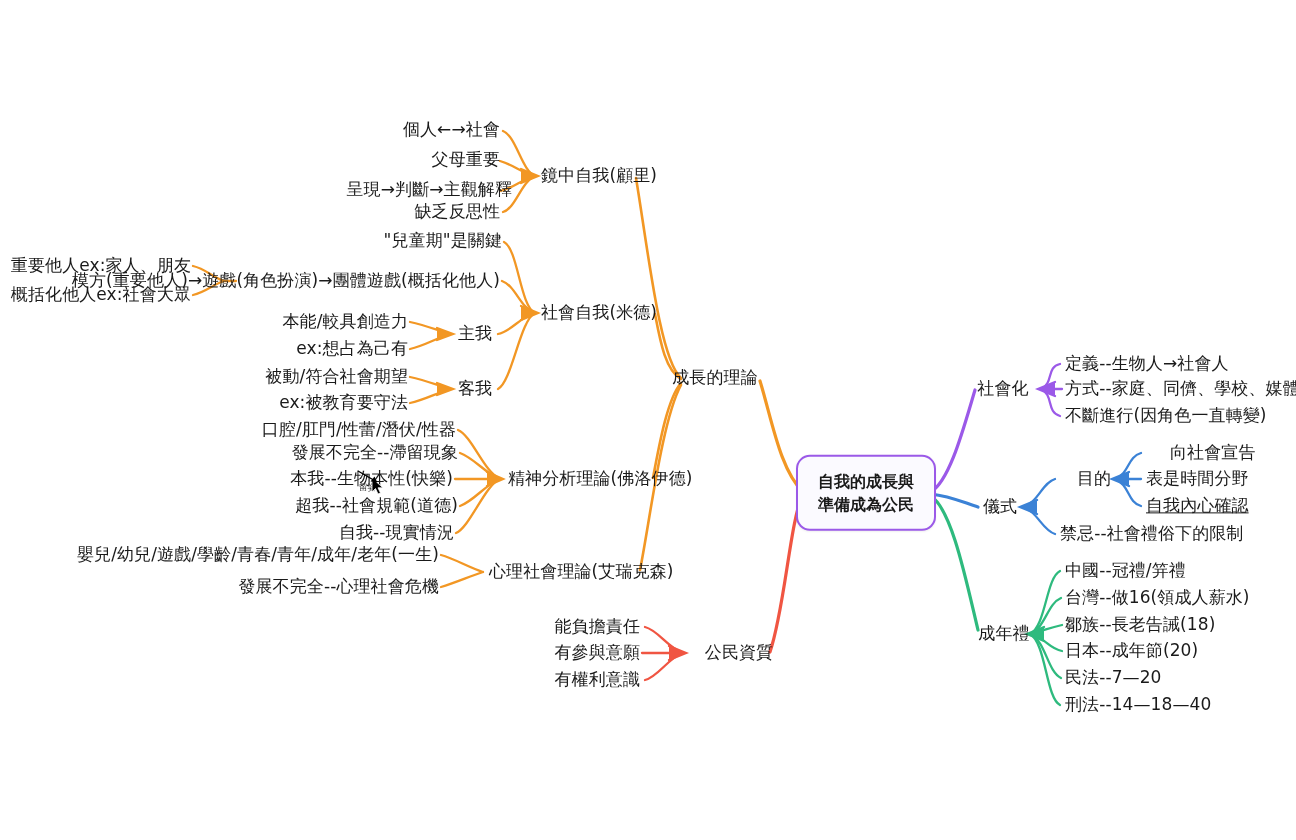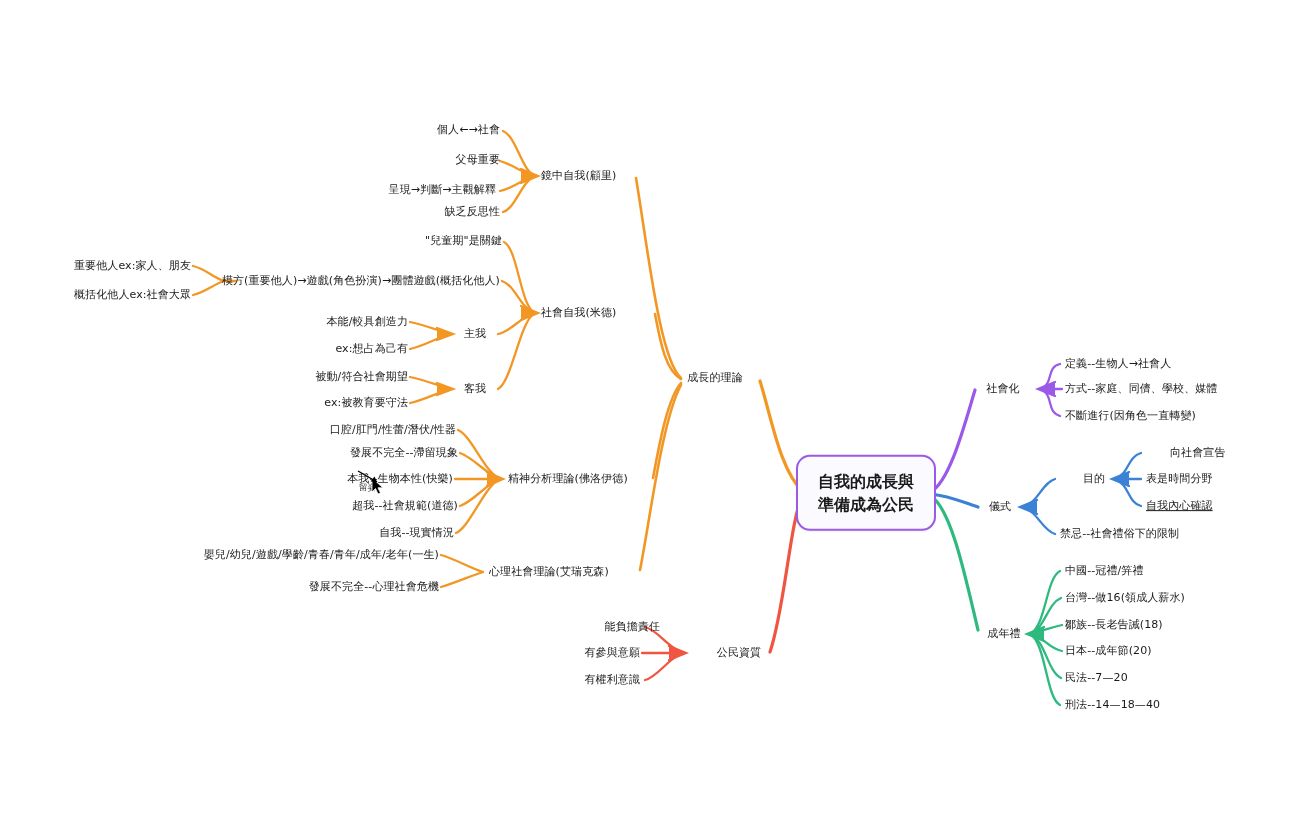--- a/index.html
+++ b/index.html
@@ -19,21 +19,21 @@
   }
   svg.links {
     position: absolute;
     left: 0; top: 0;
     width: 1296px;
     height: 840px;
     pointer-events: none;
   }
   .node {
     position: absolute;
-    font-size: 11px;
+    font-size: 17px;
     color: #1a1a1a;
     white-space: nowrap;
     line-height: 1.25;
     letter-spacing: 0.1px;
   }
   .node.r { transform: translate(-100%, -50%); }
   .node.l { transform: translate(0, -50%); }
   .node.c { transform: translate(-50%, -50%); }
 
   .central {
@@ -158,21 +158,21 @@
   <div class="central" style="left:866px; top:493px;">
     <span>自我的成長與</span>
     <span>準備成為公民</span>
   </div>
 
   <div class="node c" style="left:715px; top:378px;">成長的理論</div>
 
   <div class="node l" style="left:541px; top:176px;">鏡中自我(顧里)</div>
   <div class="node r" style="left:500px; top:130px;">個人←→社會</div>
   <div class="node r" style="left:500px; top:160px;text-align:right;">父母重要</div>
-  <div class="node r" style="left:496px; top:190px;text-align:right;">呈現→判斷→主觀解釋</div>
+  <div class="node r" style="left:512px; top:190px;text-align:right;">呈現→判斷→主觀解釋</div>
   <div class="node r" style="left:500px; top:212px;">缺乏反思性</div>
 
   <div class="node l" style="left:541px; top:313px;">社會自我(米德)</div>
   <div class="node r" style="left:502px; top:241px;">"兒童期"是關鍵</div>
   <div class="node r" style="left:500px; top:281px;">模方(重要他人)→遊戲(角色扮演)→團體遊戲(概括化他人)</div>
   <div class="node r" style="left:191px; top:266px;">重要他人ex:家人、朋友</div>
   <div class="node r" style="left:191px; top:295px;">概括化他人ex:社會大眾</div>
 
   <div class="node c" style="left:475px; top:334px;">主我</div>
   <div class="node r" style="left:408px; top:322px;">本能/較具創造力</div>
@@ -187,21 +187,21 @@
   <div class="node r" style="left:458px; top:453px;">發展不完全--滯留現象</div>
   <div class="node r" style="left:453px; top:479px;">本我--生物本性(快樂)</div>
   <div class="node r" style="left:458px; top:506px;">超我--社會規範(道德)</div>
   <div class="node r" style="left:454px; top:533px;">自我--現實情況</div>
 
   <div class="node l" style="left:489px; top:572px;">心理社會理論(艾瑞克森)</div>
   <div class="node r" style="left:439px; top:555px;">嬰兒/幼兒/遊戲/學齡/青春/青年/成年/老年(一生)</div>
   <div class="node r" style="left:439px; top:587px;">發展不完全--心理社會危機</div>
 
   <div class="node c" style="left:723px; top:653px;margin-left:16px;">公民資質</div>
-  <div class="node r" style="left:640px; top:627px;margin-left:20px;">能負擔責任</div>
+  <div class="node r" style="left:640px; top:627px;">能負擔責任</div>
   <div class="node r" style="left:640px; top:653px;">有參與意願</div>
   <div class="node r" style="left:640px; top:680px;">有權利意識</div>
 
   <div class="node c" style="left:1003px; top:389px;">社會化</div>
   <div class="node l" style="left:1065px; top:364px;">定義--生物人→社會人</div>
   <div class="node l" style="left:1065px; top:389px;">方式--家庭、同儕、學校、媒體</div>
   <div class="node l" style="left:1065px; top:416px;">不斷進行(因角色一直轉變)</div>
 
   <div class="node c" style="left:1000px; top:507px;">儀式</div>
   <div class="node c" style="left:1094px; top:479px;">目的</div>

